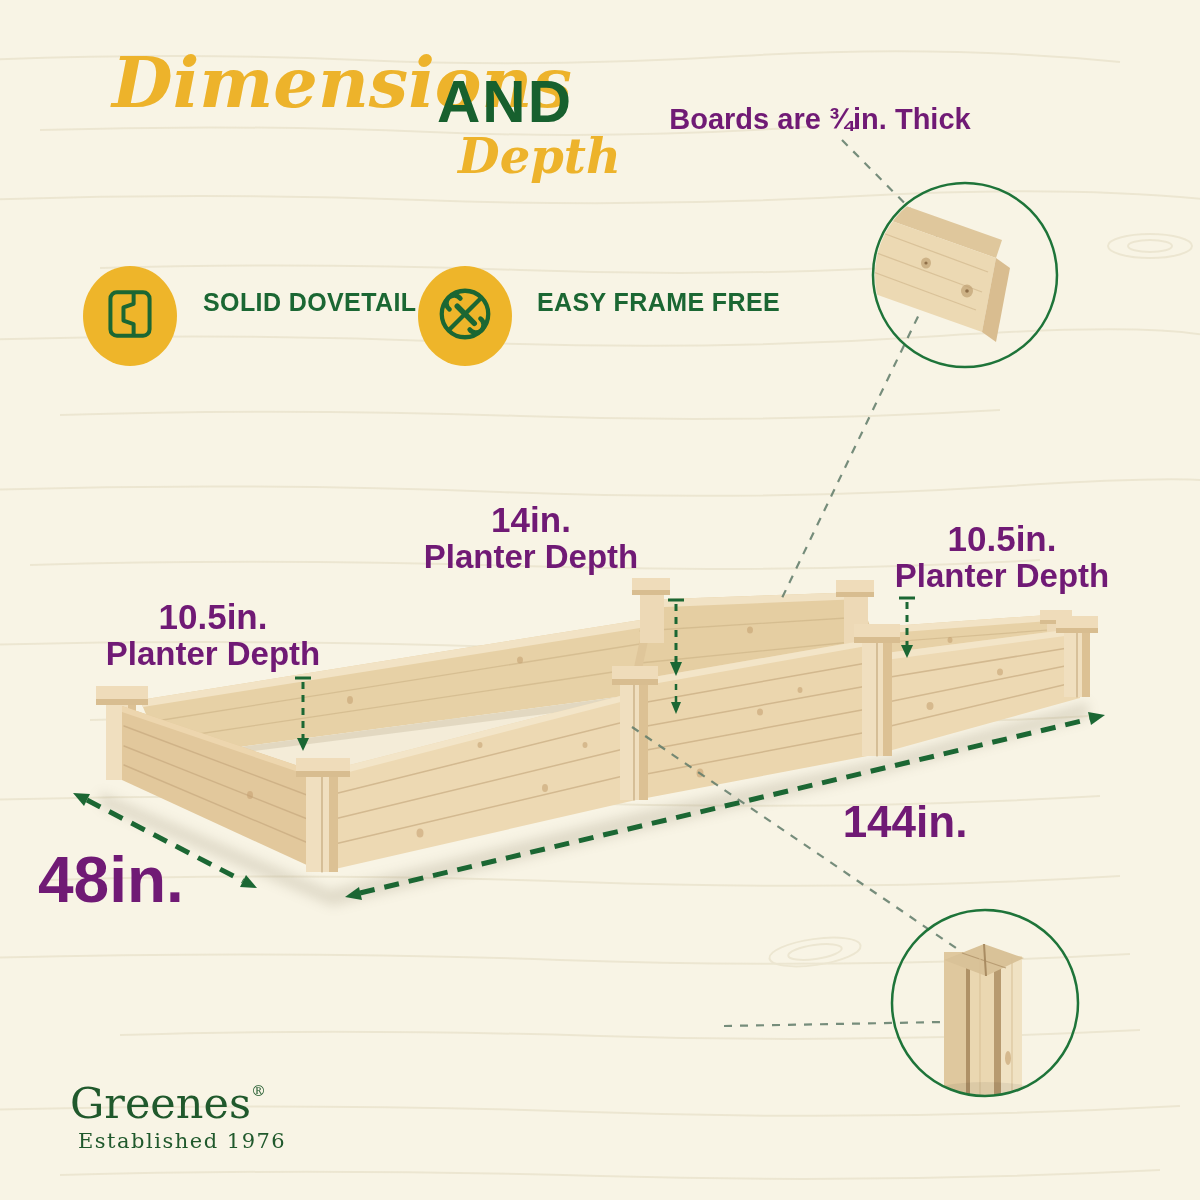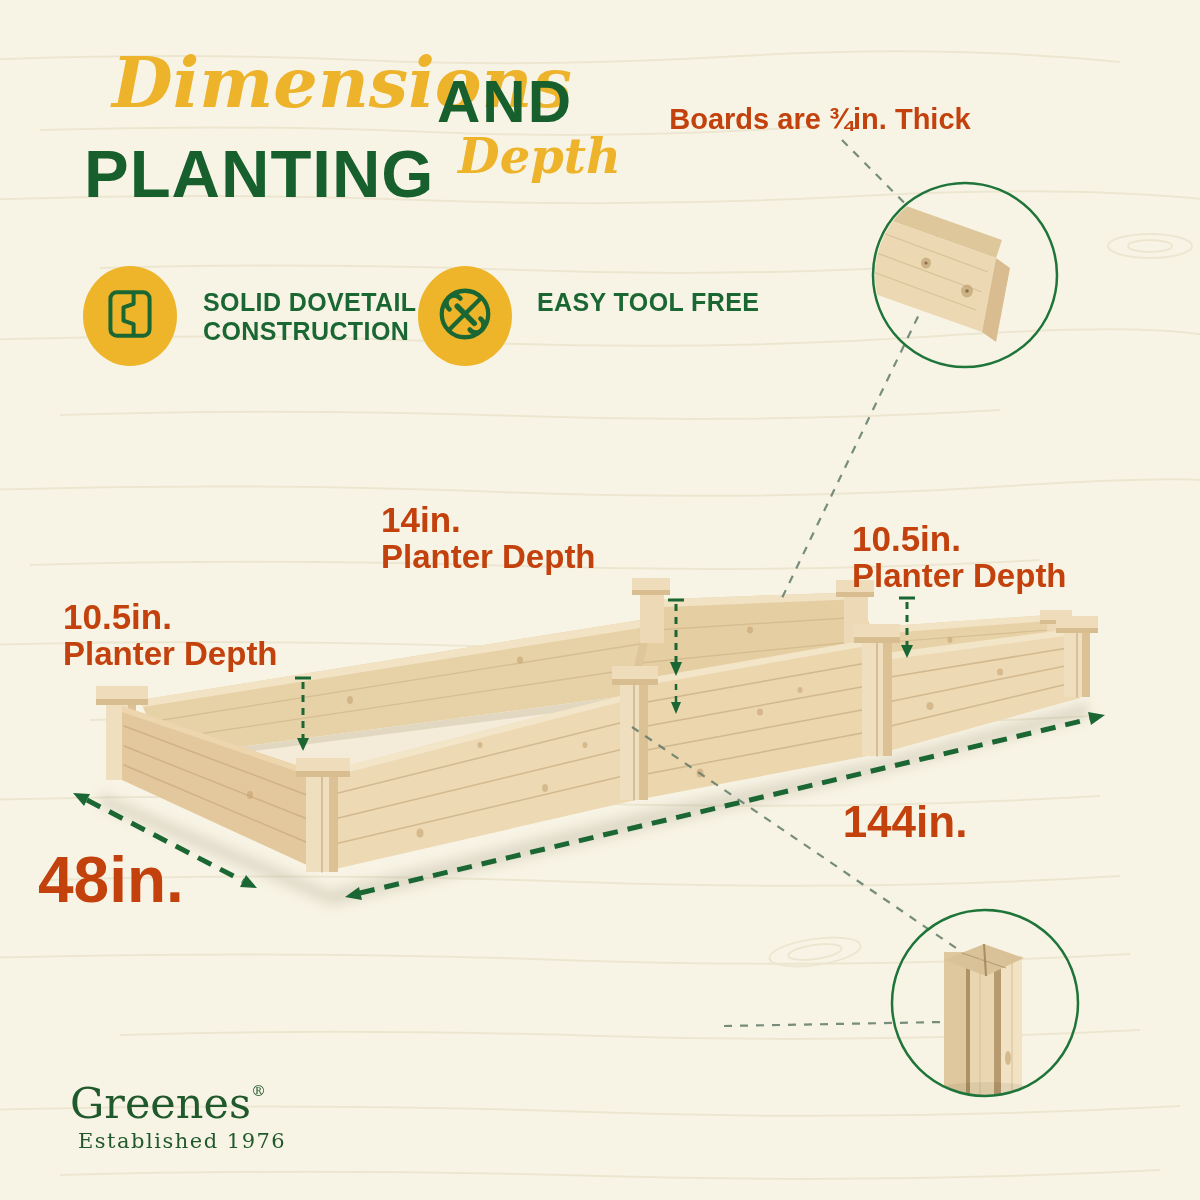--- a/index.html
+++ b/index.html
@@ -2,37 +2,37 @@
 <html><head>
 <meta charset="utf-8">
 <style>
   html,body{margin:0;padding:0;background:#ddd;}
   .canvas{
     position:relative;width:1200px;height:1200px;margin:0 auto;
     background:#F8F4E5;overflow:hidden;
     font-family:"Liberation Sans",sans-serif;
   }
   .scene{position:absolute;left:0;top:0;z-index:1;}
-  .txt{position:absolute;z-index:2;color:#c2410c;}
+  .txt{position:absolute;z-index:2;color:#701a75;}
 
   
   .t-script{font-family:"DejaVu Serif",serif;font-style:italic;font-weight:bold;color:#EDB32B;line-height:1;}
   .t-caps{font-weight:bold;color:#17602E;line-height:1;}
   #title-script-1{left:112px;top:48px;font-size:70px;}
   #title-caps-1{left:437px;top:72px;font-size:60px;letter-spacing:2px;}
   #title-caps-2{left:84px;top:140px;font-size:67px;letter-spacing:1px;}
   #title-script-2{left:458px;top:132px;font-size:48px;}
 
   
   .badge-circle{position:absolute;z-index:2;width:94px;height:100px;border-radius:50%;background:#EEB52A;display:flex;align-items:center;justify-content:center;}
   .badge-label{position:absolute;z-index:2;font-weight:bold;font-size:25px;line-height:1.14;letter-spacing:.4px;color:#1B6733;}
   #badge1{left:83px;top:266px;} #badge2{left:418px;top:266px;}
   #badge1-label{left:203px;top:288px;} #badge2-label{left:537px;top:288px;}
   #board-callout{left:655px;top:103px;width:330px;font-size:29px;font-weight:bold;text-align:center;}
-  .depth-label{width:300px;font-weight:bold;line-height:1.12;}
+  .depth-label{width:300px;text-align:center;font-weight:bold;line-height:1.12;}
   .depth-label .val{font-size:35px;} .depth-label .cap{font-size:33px;}
   #depth-left{left:63px;top:597px;}
   #depth-center{left:381px;top:500px;}
   #depth-right{left:852px;top:519px;}
   #dim-width{left:38px;top:843px;width:175px;font-size:64px;font-weight:bold;}
   #dim-length{left:800px;top:797px;width:210px;font-size:44px;font-weight:bold;text-align:center;}
   #corner-callout{left:489px;top:986px;font-size:30px;font-weight:bold;line-height:1.35;text-align:left;}
 
   
   #brand{left:70px;top:1082px;font-family:"DejaVu Serif",serif;color:#20592C;}
@@ -247,49 +247,47 @@
         <path d="M980,958 V1098 M1012,958 V1098" stroke="#D7BF95" stroke-width="1" fill="none"></path>
         <ellipse cx="1008" cy="1058" rx="3" ry="7" fill="#C9A878" opacity="0.7"></ellipse>
         <ellipse cx="985" cy="1094" rx="58" ry="12" fill="#000000" opacity="0.06"></ellipse>
       </g>
       <circle cx="985" cy="1003" r="93" fill="none" stroke="#1E7439" stroke-width="2.5"></circle>
     </g>
   </svg>
 
   <div class="txt t-script" id="title-script-1">Dimensions</div>
   <div class="txt t-caps" id="title-caps-1">AND</div>
-  <div class="txt t-caps" id="title-caps-2">PLANTING</div>
   <div class="txt t-script" id="title-script-2">Depth</div>
 
   <div class="badge-circle" id="badge1">
     <span>
       <svg width="58" height="62" viewBox="0 0 80 80" fill="none" stroke="#1B6733" stroke-width="5.5" stroke-linejoin="round">
         <rect x="13" y="10" width="54" height="60" rx="9"></rect>
         <path d="M45,10 V26 L31,31 V49 L45,54 V70"></path>
       </svg>
     </span>
   </div>
   <div class="badge-label" id="badge1-label">
     <div>SOLID DOVETAIL</div>
-    <div>CONSTRUCTION</div>
   </div>
 
   <div class="badge-circle" id="badge2">
     <span>
       <svg width="62" height="62" viewBox="0 0 80 80" fill="none" stroke="#1B6733" stroke-linecap="round">
         <circle cx="40" cy="40" r="30" stroke-width="5.5"></circle>
         <path d="M30,30 L52,52" stroke-width="7"></path>
         <path d="M34,20 A10,10 0 1 0 20,34" stroke-width="6"></path>
         <path d="M46,60 A10,10 0 1 0 60,46" stroke-width="6"></path>
         <path d="M61,19 L19,61" stroke-width="5.5"></path>
       </svg>
     </span>
   </div>
   <div class="badge-label" id="badge2-label">
-    <div>EASY TOOL FREE</div>
+    <div>EASY FRAME FREE</div>
   </div>
 
   <div class="txt" id="board-callout">Boards are ¾in. Thick</div>
 
   <div class="txt depth-label" id="depth-left">
     <div class="val">10.5in.</div>
     <div class="cap">Planter Depth</div>
   </div>
   <div class="txt depth-label" id="depth-center">
     <div class="val">14in.</div>

